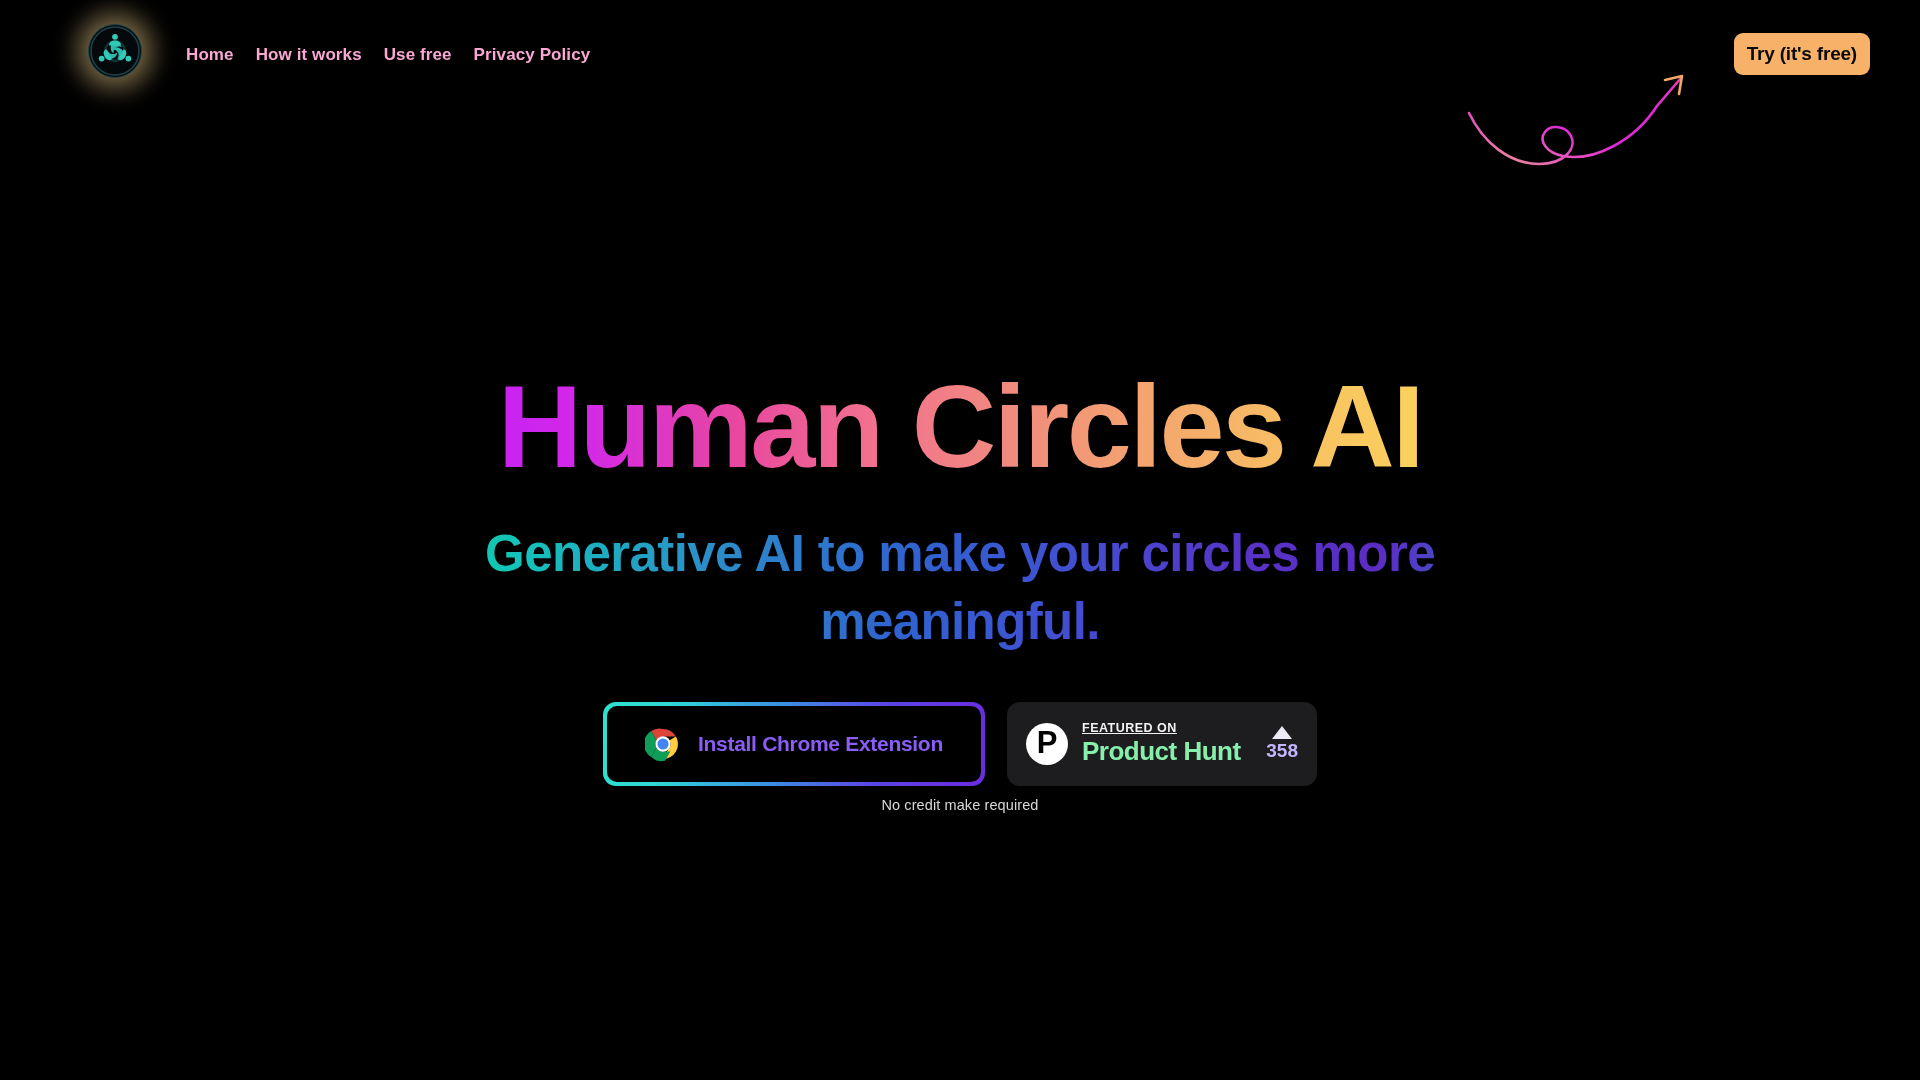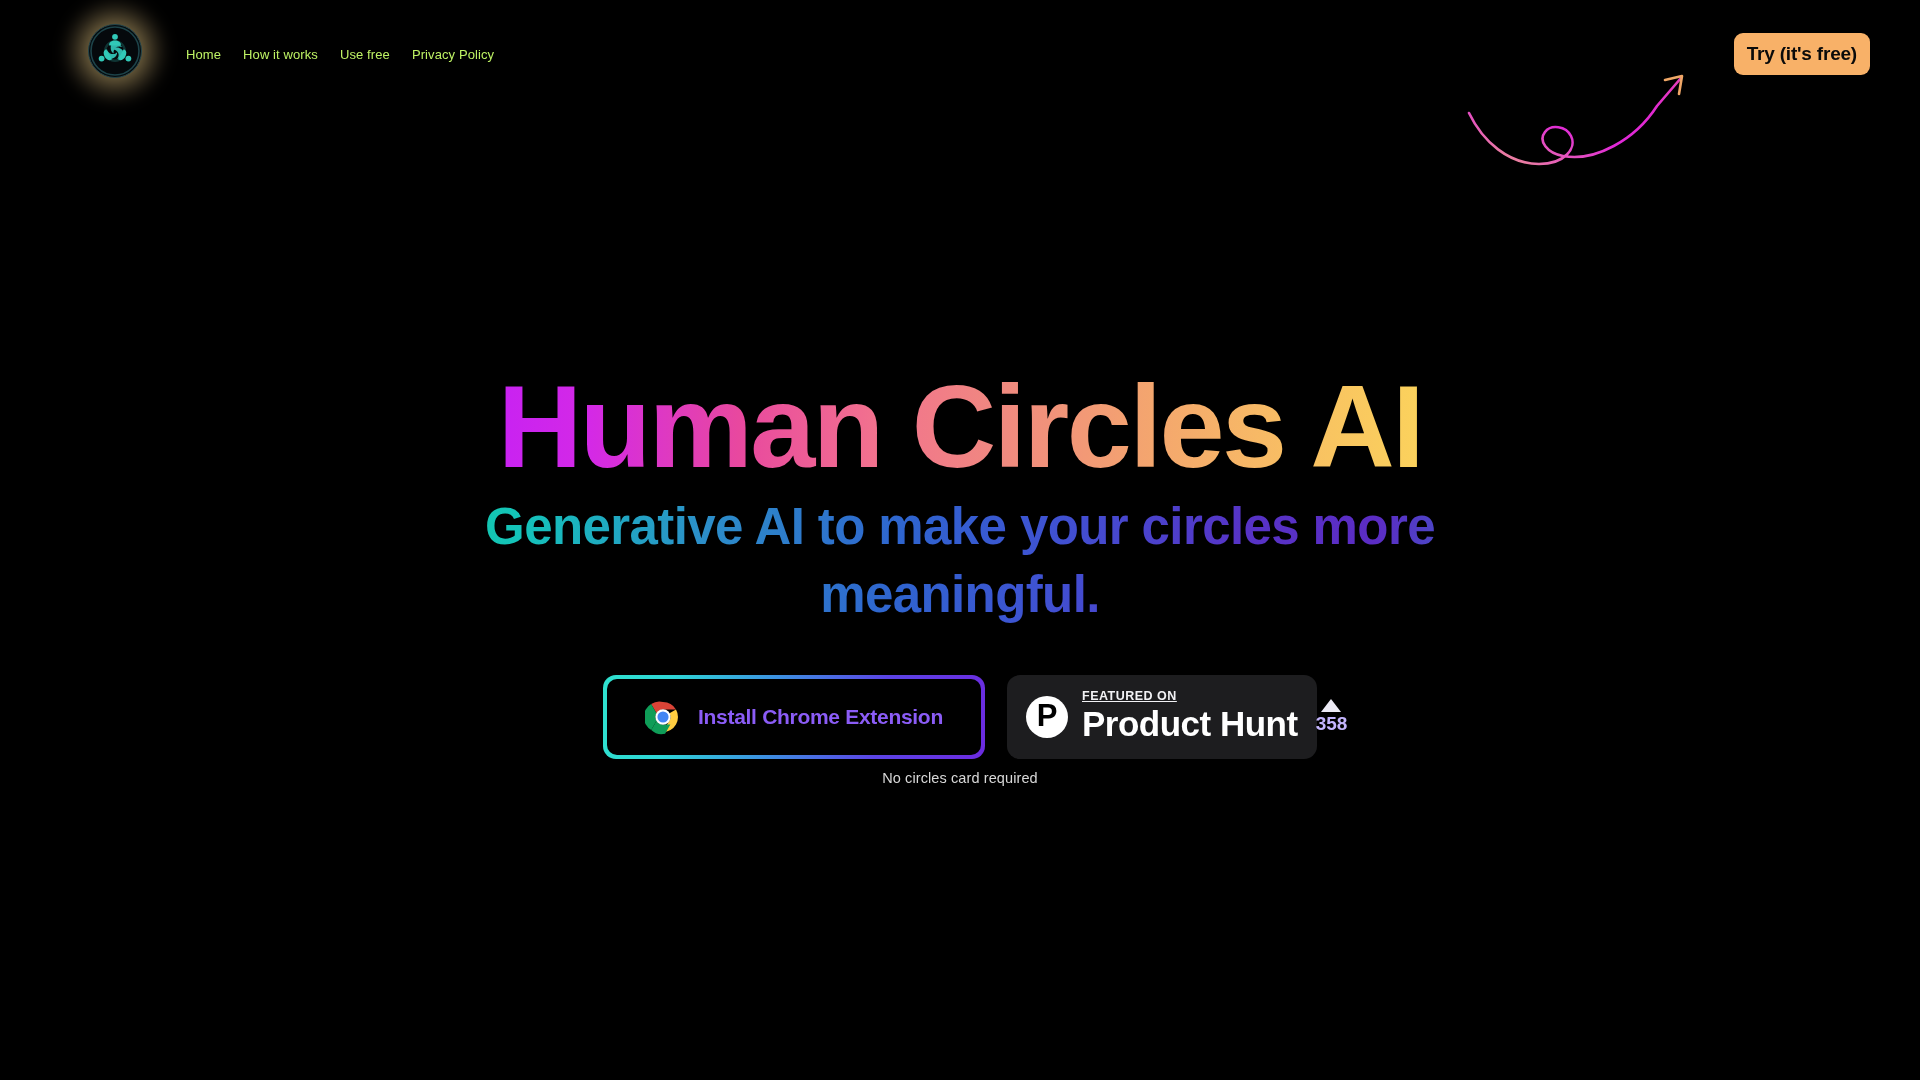--- a/index.html
+++ b/index.html
@@ -35,22 +35,22 @@
     display:flex; align-items:center; justify-content:center;
     overflow:hidden;
   }
   .logo-disc svg { display:block; }
 
   .nav {
     position:absolute; left:186px; top:0; height:108px;
     display:flex; align-items:center; gap:0px;
   }
   .nav a {
-    color:#bef264; text-decoration:none;
-    font-size:13px; font-weight:400; letter-spacing:0.1px;
+    color:#f9a8d4; text-decoration:none;
+    font-size:17px; font-weight:700; letter-spacing:0.1px;
     padding:0 11px; line-height:1; white-space:nowrap;
   }
   .nav a:first-child { padding-left:0; }
 
   .try-btn {
     position:absolute; right:50px; top:33px;
     background:#f8b168; color:#0a0a0a;
     border:none; border-radius:9px;
     font-family:"Liberation Sans", sans-serif;
     font-size:19px; font-weight:bold; letter-spacing:-0.2px;
@@ -69,21 +69,21 @@
   }
   .hero-title {
     font-size:117px; font-weight:bold; line-height:1.0;
     letter-spacing:-2.5px; white-space:nowrap;
     background:linear-gradient(90deg,#c822f2 0%, #d429e6 10%, #e8489f 26%, #f2728e 41%, #f08a7f 55%, #f4a86d 72%, #f8bf63 86%, #fbd25c 100%);
     -webkit-background-clip:text; background-clip:text;
     -webkit-text-fill-color:transparent; color:transparent;
     text-align:center;
   }
   .hero-sub {
-    margin-top:8px;
+    margin-top:35px;
     font-size:51px; font-weight:bold; line-height:1.33;
     letter-spacing:-0.6px; text-align:center;
     max-width:1060px;
     background:linear-gradient(100deg,#12c9a3 0%, #14c3ba 9%, #2c8ec9 26%, #2f63cf 45%, #3f52d2 58%, #5733c6 76%, #5b2cc4 88%, #3a63c9 100%);
     -webkit-background-clip:text; background-clip:text;
     -webkit-text-fill-color:transparent; color:transparent;
   }
 
   .cta-row {
     margin-top:46px;
@@ -124,21 +124,21 @@
   .ph-logo span {
     color:#000; font-size:31px; font-weight:bold; line-height:1;
     font-family:"Liberation Sans", sans-serif; margin-top:-2px;
   }
   .ph-text { display:flex; flex-direction:column; justify-content:center; flex:1 1 auto; }
   .ph-featured {
     color:#f2f2f5; font-size:12.5px; font-weight:bold;
     letter-spacing:0.5px; line-height:1.25;text-decoration:underline;
   }
   .ph-name {
-    color:#ffffff; font-size:35px; font-weight:bold;
+    color:#86efac; font-size:26px; font-weight:bold;
     letter-spacing:-0.5px; line-height:1.15; white-space:nowrap;
   }
   .ph-vote {
     display:flex; flex-direction:column; align-items:center; justify-content:center;
     flex:0 0 auto; gap:2px; padding-left:4px;
   }
   .ph-arrow {
     width:0; height:0;
     border-left:10px solid transparent;
     border-right:10px solid transparent;
@@ -242,17 +242,17 @@
           <div class="ph-name">Product Hunt</div>
         </div>
         <div class="ph-vote">
           <div class="ph-arrow"></div>
           <div class="ph-count">358</div>
         </div>
       </div>
 
     </div>
 
-    <div class="nocard">No circles card required</div>
+    <div class="nocard">No credit make required</div>
 
   </div>
 
 </div>
 
 </body></html>

